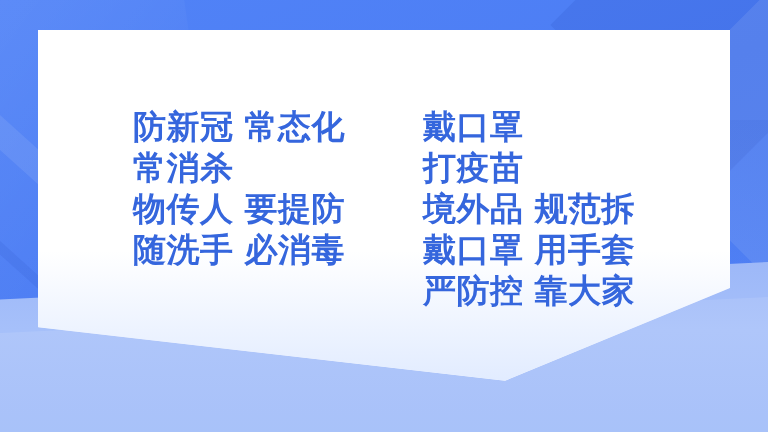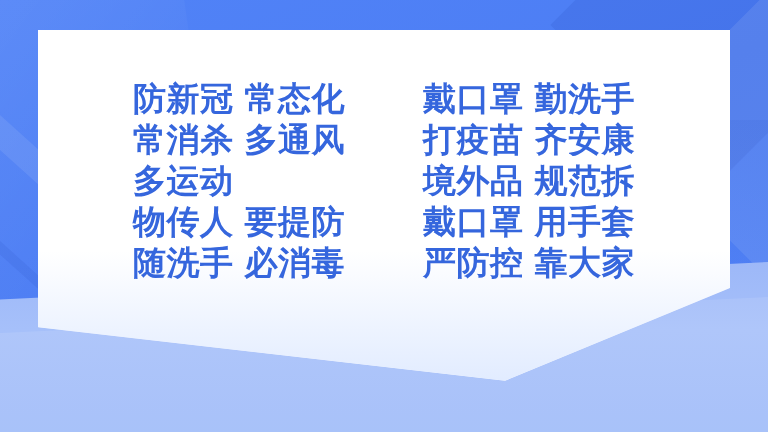--- a/index.html
+++ b/index.html
@@ -72,21 +72,21 @@
     clip-path:polygon(0 0, 100% 0, 100% 72.5%, 67.5% 98.5%, 0 83.5%);
     pointer-events:none;
   }
 
   
   .slogans{
     position:absolute;left:38px;top:30px;width:692px;height:356px;
     display:flex;justify-content:center;gap:78px;
     padding-top:48px;box-sizing:border-box;
   }
-  .col{display:flex;flex-direction:column;}
+  .col{display:flex;flex-direction:column;margin-top:28px;}
   .line{
     font-size:33px;
     line-height:41px;
     font-weight:bold;
     color:#3566dd;
     letter-spacing:.5px;
     white-space:nowrap;
     display:flex;
     gap:11px;
   }
@@ -116,45 +116,41 @@
 
   <div class="slogans">
 
     <div class="col">
       <div class="line">
         <span class="seg">防新冠</span>
         <span class="seg">常态化</span>
       </div>
       <div class="line">
         <span class="seg">常消杀</span>
-        <span class="seg">多通风</span>
       </div>
       <div class="line">
-        <span class="seg">多运动</span>
       </div>
       <div class="line">
         <span class="seg">物传人</span>
         <span class="seg">要提防</span>
       </div>
       <div class="line">
         <span class="seg">随洗手</span>
         <span class="seg">必消毒</span>
       </div>
     </div>
 
     <div class="col">
       <div class="line">
         <span class="seg">戴口罩</span>
-        <span class="seg">勤洗手</span>
       </div>
       <div class="line">
       </div>
       <div class="line">
         <span class="seg">打疫苗</span>
-        <span class="seg">齐安康</span>
       </div>
       <div class="line">
         <span class="seg">境外品</span>
         <span class="seg">规范拆</span>
       </div>
       <div class="line">
         <span class="seg">戴口罩</span>
         <span class="seg">用手套</span>
       </div>
       <div class="line">

